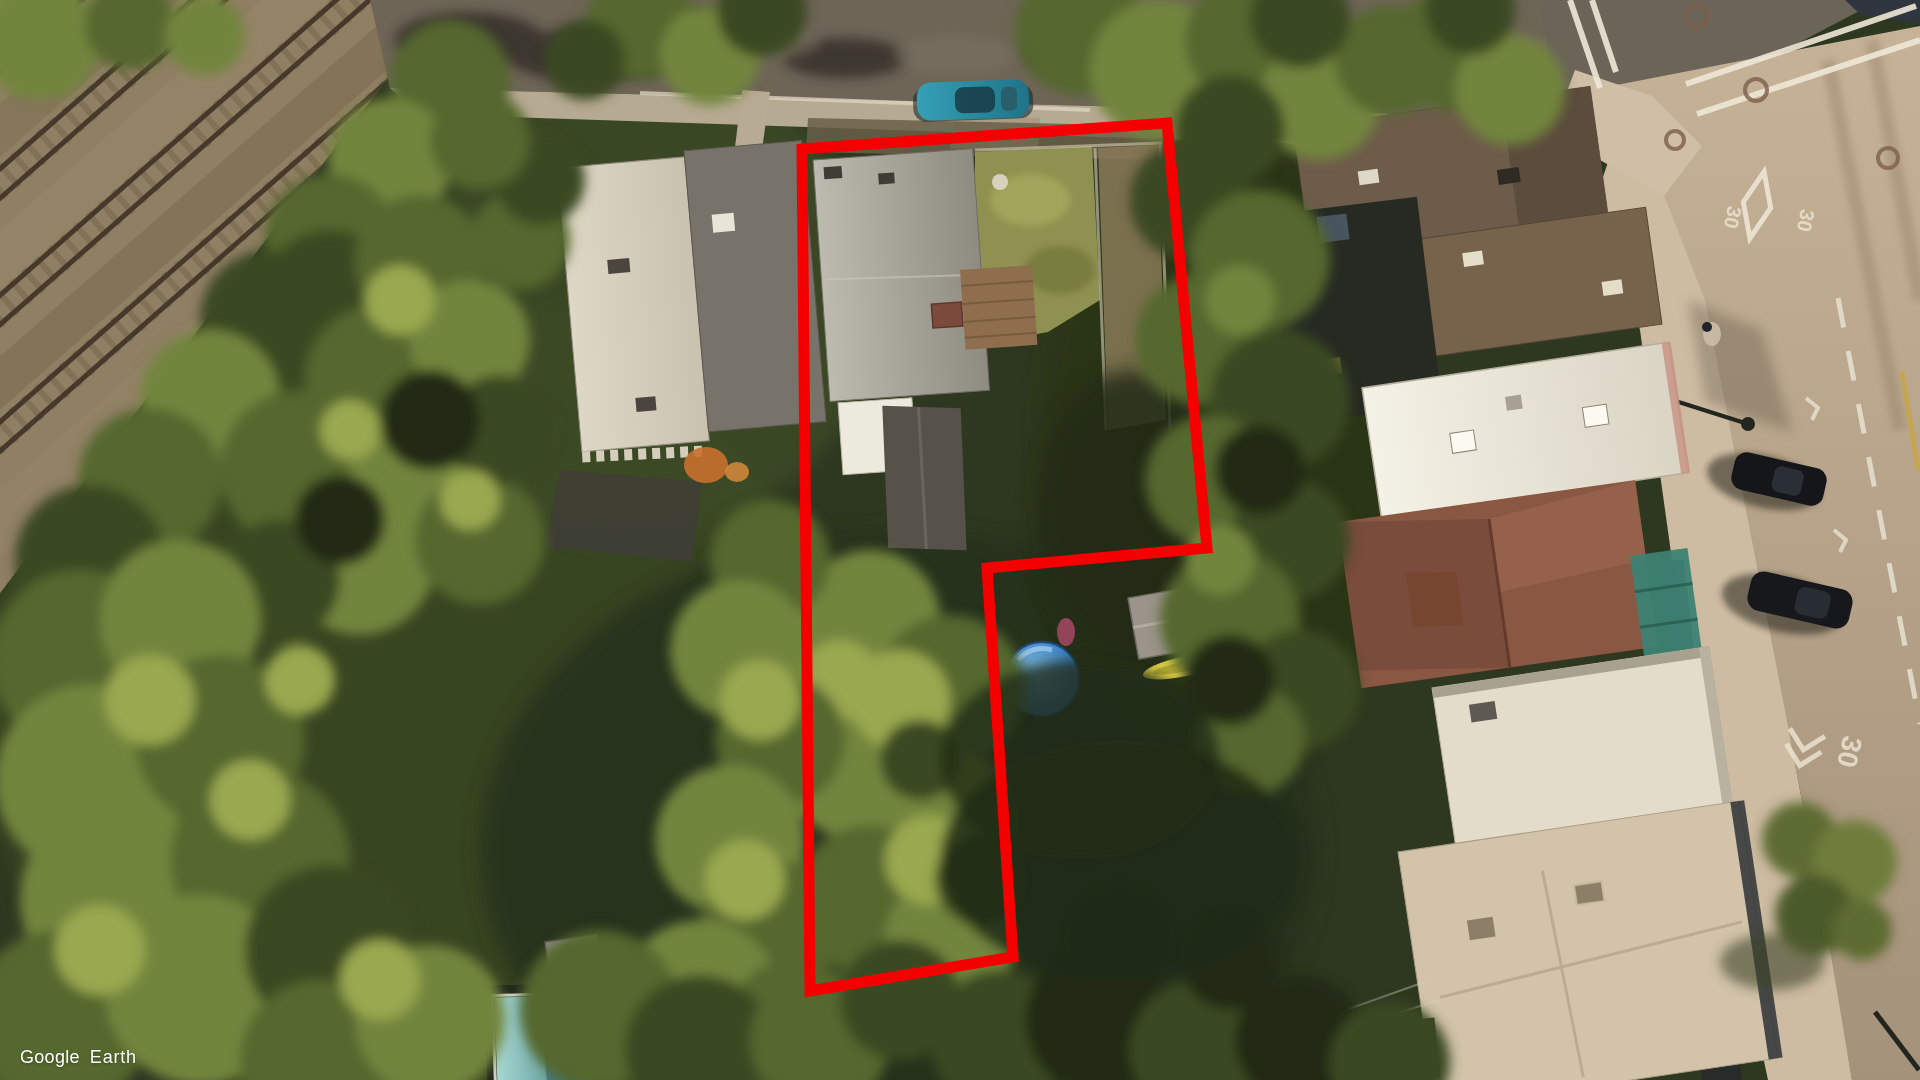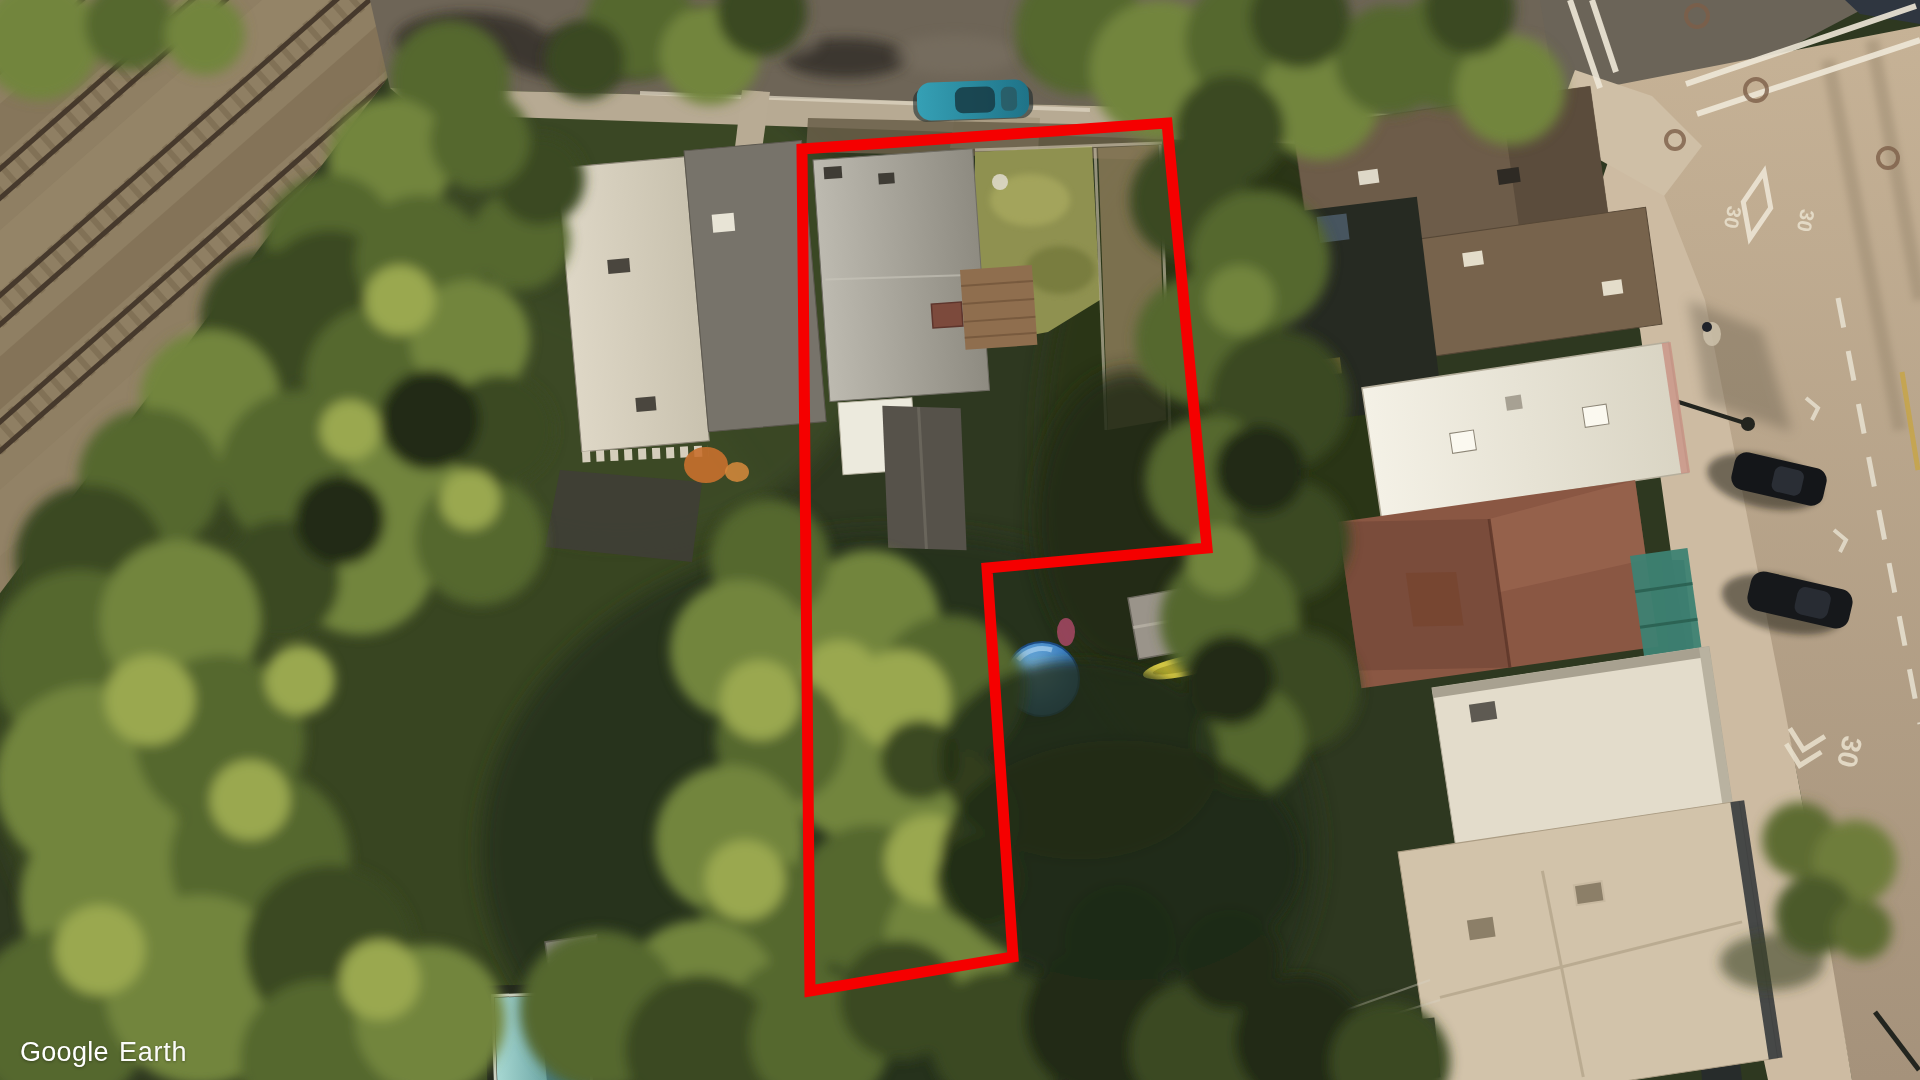--- a/index.html
+++ b/index.html
@@ -1,19 +1,19 @@
 <!DOCTYPE html>
 <html><head>
 <meta charset="utf-8">
 <style>
   html,body{margin:0;padding:0;background:#20270f;}
   .stage{position:relative;width:1920px;height:1080px;overflow:hidden;background:#2e3820;}
   .stage svg{display:block;width:1920px;height:1080px;}
   .watermark{position:absolute;left:20px;bottom:14px;color:#fff;
-    font-family:"Liberation Sans",sans-serif;font-size:27px;line-height:1;
+    font-family:"Liberation Sans",sans-serif;font-size:18px;line-height:1;
     text-shadow:0 1px 3px rgba(0,0,0,.35);user-select:none;}
   .wm-g{font-weight:500;letter-spacing:.3px;}
   .wm-e{font-weight:300;margin-left:10px;letter-spacing:.8px;opacity:.97;}
   .parcel{fill:none;stroke-linejoin:miter;stroke-linecap:square;}
   .roadmark{font-family:"Liberation Sans",sans-serif;font-weight:700;fill:#eae2cf;opacity:.85;}
 </style>
 </head>
 <body>
 
 <div class="stage">

